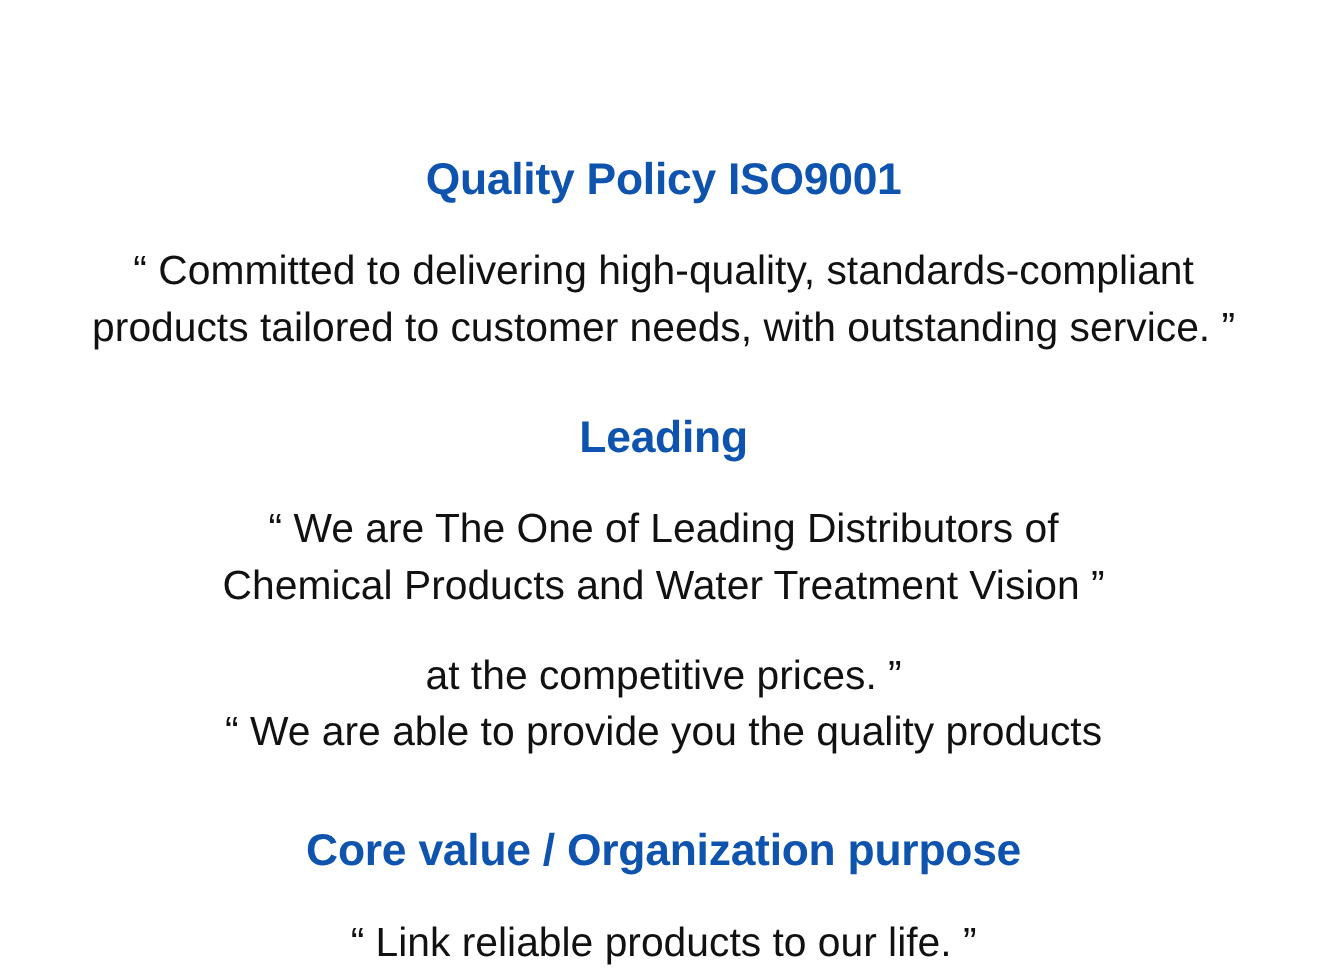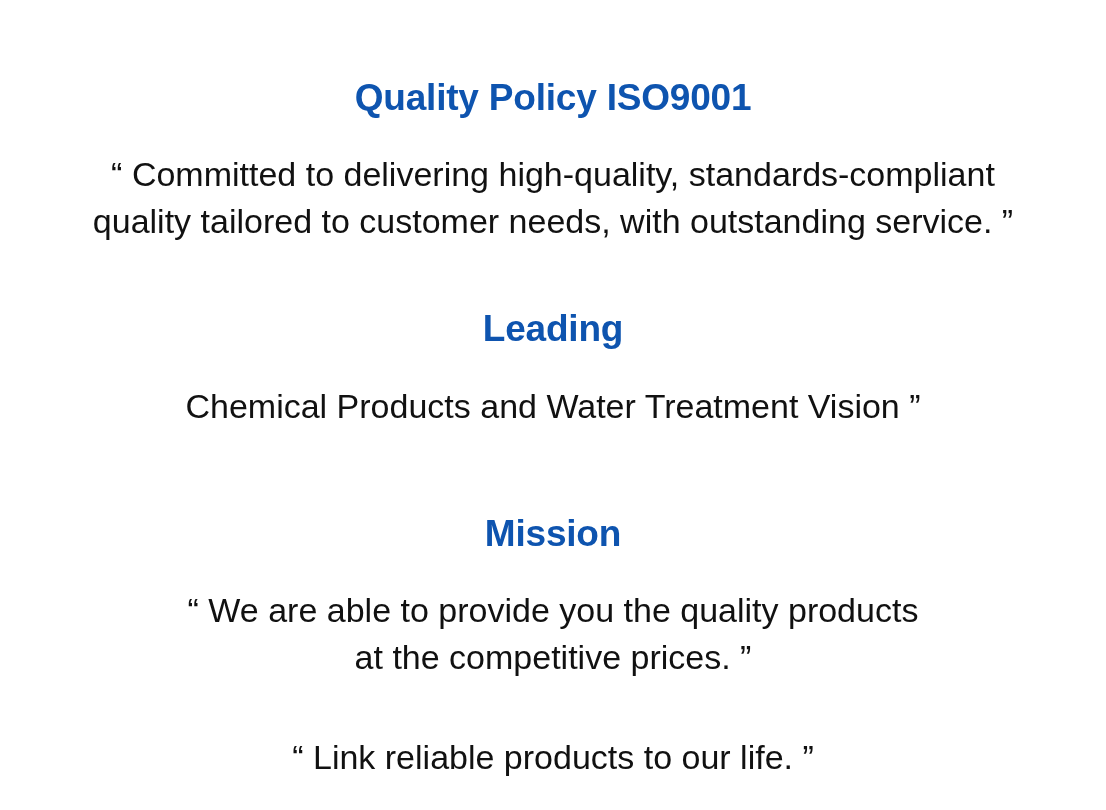--- a/index.html
+++ b/index.html
@@ -16,21 +16,21 @@
   }
 
   .page {
     width: 1106px;
     height: 810px;
     background: #ffffff;
     box-sizing: border-box;
     display: flex;
     flex-direction: column;
     align-items: stretch;
-    padding-top: 44px;
+    padding-top: 96px;
   }
 
   .statement-block {
     width: 100%;
     text-align: center;
   }
 
   .block-heading {
     color: #0e54af;
     font-weight: bold;
@@ -64,45 +64,46 @@
 </style>
 </head>
 <body>
 
 <div class="page">
 
   <section class="statement-block">
     <h2 class="block-heading">Quality Policy ISO9001</h2>
     <div class="block-body">
       <span class="body-line">“ Committed to delivering high-quality, standards-compliant</span>
-      <span class="body-line">quality tailored to customer needs, with outstanding service. ”</span>
+      <span class="body-line">products tailored to customer needs, with outstanding service. ”</span>
     </div>
   </section>
 
   <div class="gap-sm"></div>
 
   <section class="statement-block">
     <h2 class="block-heading">Leading</h2>
     <div class="block-body">
+      <span class="body-line">“ We are The One of Leading Distributors of</span>
       <span class="body-line">Chemical Products and Water Treatment Vision ”</span>
     </div>
   </section>
 
   <div class="gap-md"></div>
 
   <section class="statement-block">
-    <h2 class="block-heading">Mission</h2>
     <div class="block-body">
+      <span class="body-line">at the competitive prices. ”</span>
       <span class="body-line">“ We are able to provide you the quality products</span>
-      <span class="body-line">at the competitive prices. ”</span>
     </div>
   </section>
 
   <div class="gap-lg"></div>
 
   <section class="statement-block">
+    <h2 class="block-heading">Core value / Organization purpose</h2>
     <div class="block-body">
       <span class="body-line">“ Link reliable products to our life. ”</span>
     </div>
   </section>
 
   <div class="spacer-fill"></div>
 </div>
 
 </body></html>

